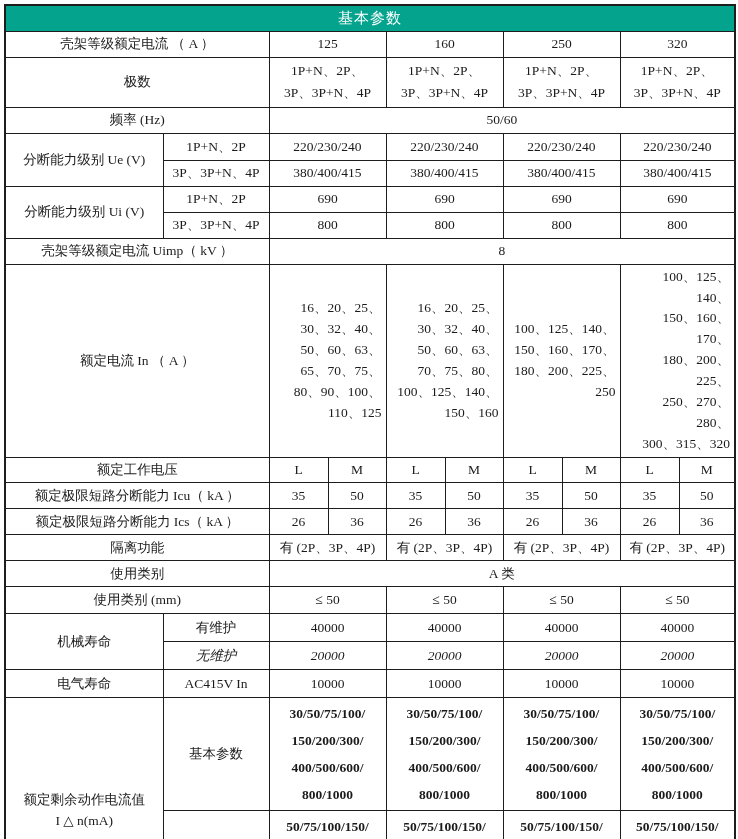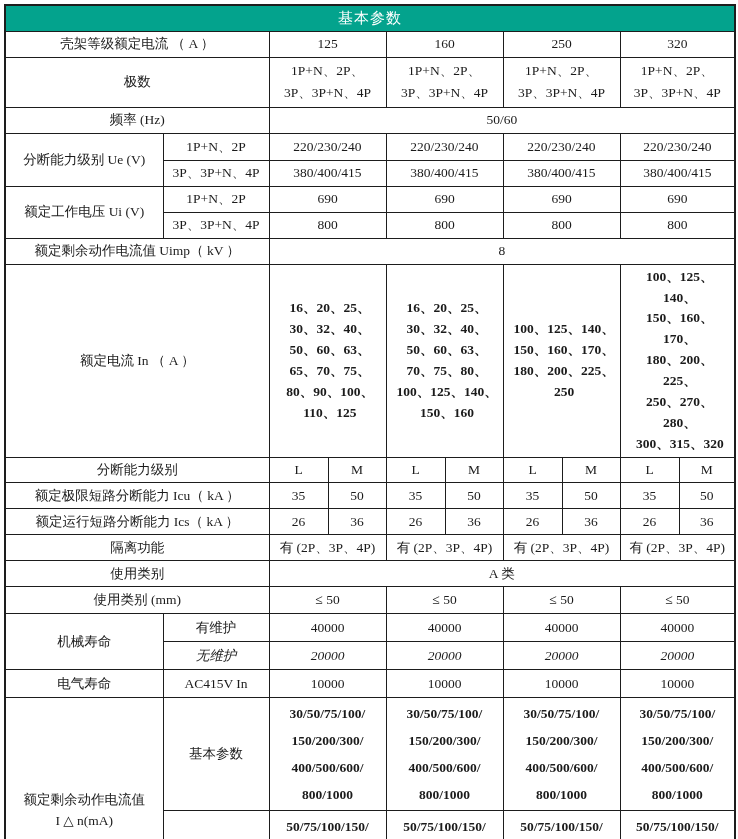--- a/index.html
+++ b/index.html
@@ -20,21 +20,21 @@
     box-sizing:border-box;
   }
   th.title{
     color:#ffffff;
     font-weight:normal;
     font-size:15px;
     height:23px;
     letter-spacing:1px;
     padding:1px 0;
   }
-  td.left{text-align:center;padding-left:9px;line-height:1.55;font-weight:bold;}
+  td.left{text-align:right;padding-left:9px;line-height:1.55;}
   td.airy{line-height:2.0;font-weight:bold;}
   td.mid{line-height:1.7;}
 </style>
 </head>
 <body>
 
 <div class="page">
   <div class="wrap">
     <table>
       <colgroup>
@@ -86,36 +86,36 @@
             <td colspan="2">220/230/240</td>
           </tr>
           <tr style="height: 26px;">
             <td>3P、3P+N、4P</td>
             <td colspan="2">380/400/415</td>
             <td colspan="2">380/400/415</td>
             <td colspan="2">380/400/415</td>
             <td colspan="2">380/400/415</td>
           </tr>
           <tr style="height: 26px;">
-            <td rowspan="2">额定工作电压 Ui (V)</td>
+            <td rowspan="2">分断能力级别 Ui (V)</td>
             <td>1P+N、2P</td>
             <td colspan="2">690</td>
             <td colspan="2">690</td>
             <td colspan="2">690</td>
             <td colspan="2">690</td>
           </tr>
           <tr style="height: 26px;">
             <td>3P、3P+N、4P</td>
             <td colspan="2">800</td>
             <td colspan="2">800</td>
             <td colspan="2">800</td>
             <td colspan="2">800</td>
           </tr>
           <tr style="height: 26px;">
-            <td colspan="2">额定剩余动作电流值 Uimp（ kV ）</td>
+            <td colspan="2">壳架等级额定电流 Uimp（ kV ）</td>
             <td colspan="8">8</td>
           </tr>
           <tr style="height: 127px;">
             <td colspan="2">额定电流 In （ A ）</td>
             <td colspan="2" class="left">16、20、25、
 30、32、40、
 50、60、63、
 65、70、75、
 80、90、100、
 110、125</td>
@@ -129,21 +129,21 @@
 150、160、170、
 180、200、225、
 250</td>
             <td colspan="2" class="left">100、125、140、
 150、160、170、
 180、200、225、
 250、270、280、
 300、315、320</td>
           </tr>
           <tr style="height: 25px;">
-            <td colspan="2">分断能力级别</td>
+            <td colspan="2">额定工作电压</td>
             <td>L</td>
             <td>M</td>
             <td>L</td>
             <td>M</td>
             <td>L</td>
             <td>M</td>
             <td>L</td>
             <td>M</td>
           </tr>
           <tr style="height: 26px; padding-left: 32px;">
@@ -151,21 +151,21 @@
             <td>35</td>
             <td>50</td>
             <td>35</td>
             <td>50</td>
             <td>35</td>
             <td>50</td>
             <td>35</td>
             <td>50</td>
           </tr>
           <tr style="height: 26px;">
-            <td colspan="2">额定运行短路分断能力 Ics（ kA ）</td>
+            <td colspan="2">额定极限短路分断能力 Ics（ kA ）</td>
             <td>26</td>
             <td>36</td>
             <td>26</td>
             <td>36</td>
             <td>26</td>
             <td>36</td>
             <td>26</td>
             <td>36</td>
           </tr>
           <tr style="height: 26px;">

